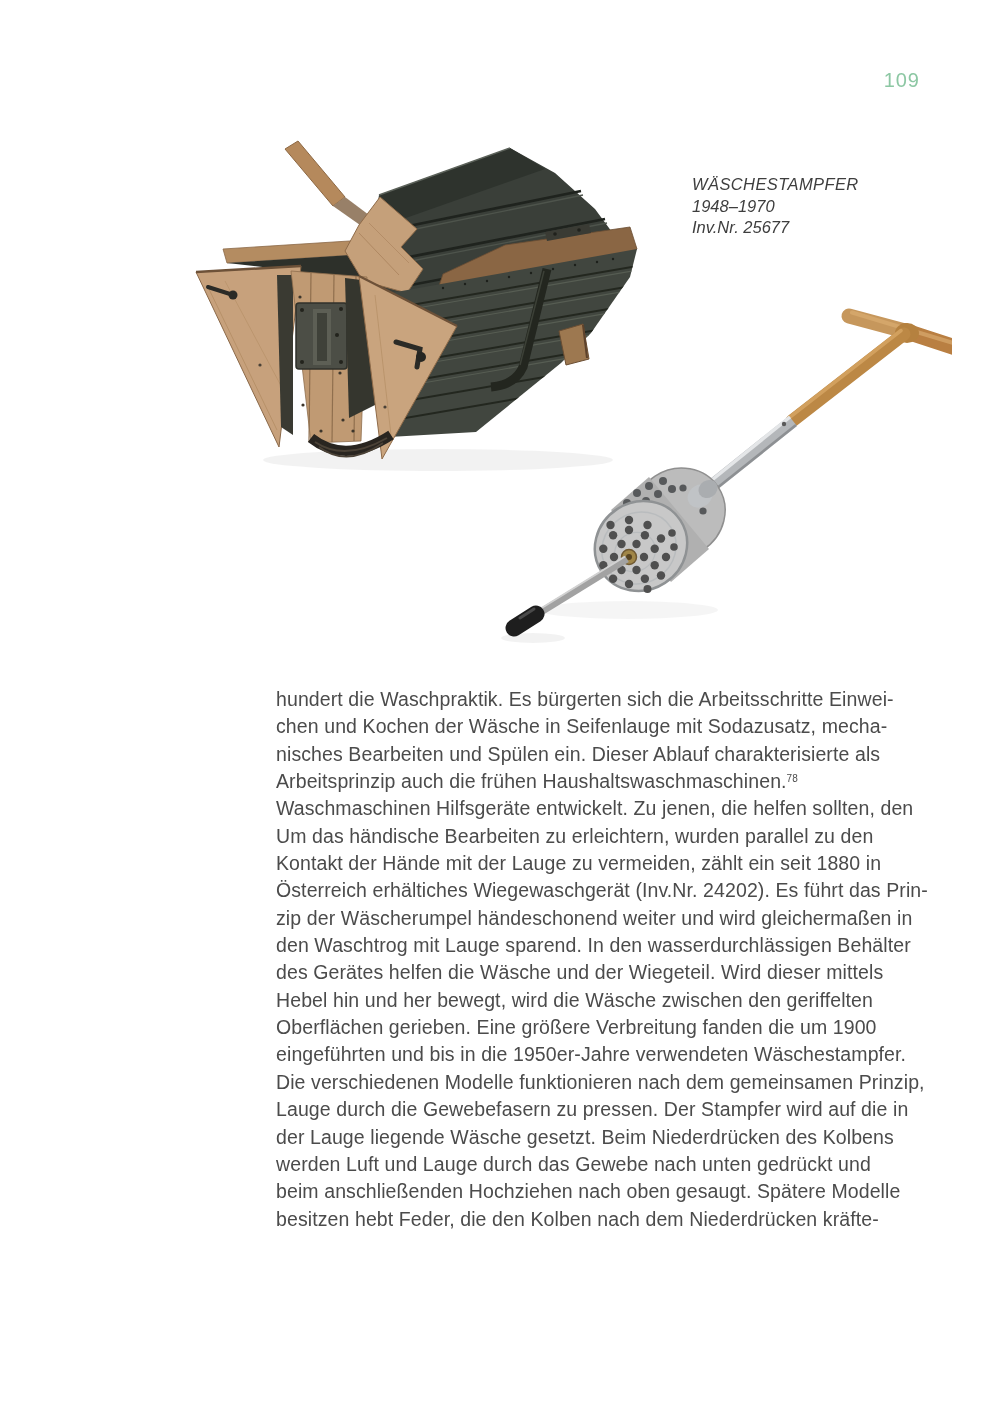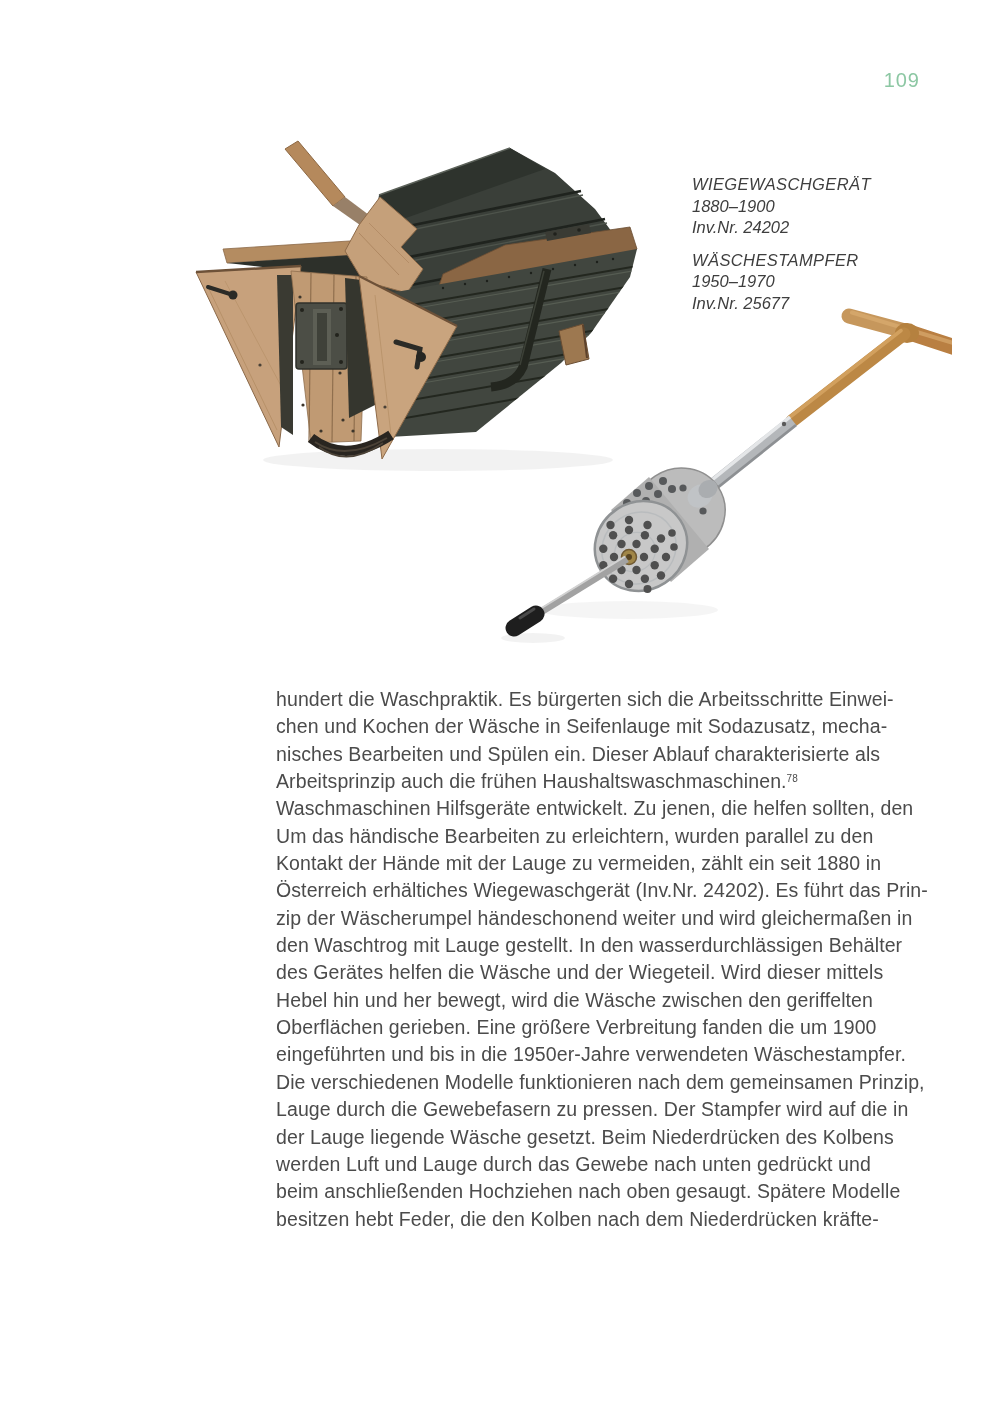--- a/index.html
+++ b/index.html
@@ -189,27 +189,22 @@
 
     <g>
       <path d="M118,303 Q152,330 198,300" stroke="#292520" stroke-width="10" fill="none"></path>
       <path d="M122,307 Q152,327 194,303" stroke="#4b4237" stroke-width="2" fill="none"></path>
       <path d="M126,312 Q154,333 190,308" stroke="#4b4237" stroke-width="1.6" fill="none"></path>
     </g>
   </svg>
 
   <div class="captions">
     <div class="cap">
-      <div class="cap-title">WIEGEWASCHGERÄT</div>
-      <div class="cap-years">1880–1900</div>
-      <div class="cap-inv">Inv.Nr. 24202</div>
-    </div>
-    <div class="cap">
       <div class="cap-title">WÄSCHESTAMPFER</div>
-      <div class="cap-years">1950–1970</div>
+      <div class="cap-years">1948–1970</div>
       <div class="cap-inv">Inv.Nr. 25677</div>
     </div>
   </div>
 
   <svg class="fig fig2" viewBox="0 0 500 350" aria-hidden="true">
     <ellipse cx="150" cy="310" rx="90" ry="9" fill="#000000" opacity="0.04"></ellipse>
     <ellipse cx="55" cy="338" rx="32" ry="5" fill="#000000" opacity="0.05"></ellipse>
 
     <g>
       <line x1="371" y1="16" x2="427" y2="31" stroke="#c6975c" stroke-width="15" stroke-linecap="round"></line>
@@ -301,21 +296,21 @@
   <div class="bodytext">
       <div class="line">hundert die Waschpraktik. Es bürgerten sich die Arbeitsschritte Einwei-</div>
       <div class="line">chen und Kochen der Wäsche in Seifenlauge mit Sodazusatz, mecha-</div>
       <div class="line">nisches Bearbeiten und Spülen ein. Dieser Ablauf charakterisierte als</div>
       <div class="line">Arbeitsprinzip auch die frühen Haushaltswaschmaschinen.<sup>78</sup></div>
       <div class="line">Waschmaschinen Hilfsgeräte entwickelt. Zu jenen, die helfen sollten, den</div>
       <div class="line">Um das händische Bearbeiten zu erleichtern, wurden parallel zu den</div>
       <div class="line">Kontakt der Hände mit der Lauge zu vermeiden, zählt ein seit 1880 in</div>
       <div class="line">Österreich erhältiches Wiegewaschgerät (Inv.Nr. 24202). Es führt das Prin-</div>
       <div class="line">zip der Wäscherumpel händeschonend weiter und wird gleichermaßen in</div>
-      <div class="line">den Waschtrog mit Lauge gestellt. In den wasserdurchlässigen Behälter</div>
+      <div class="line">den Waschtrog mit Lauge sparend. In den wasserdurchlässigen Behälter</div>
       <div class="line">des Gerätes helfen die Wäsche und der Wiegeteil. Wird dieser mittels</div>
       <div class="line">Hebel hin und her bewegt, wird die Wäsche zwischen den geriffelten</div>
       <div class="line">Oberflächen gerieben. Eine größere Verbreitung fanden die um 1900</div>
       <div class="line">eingeführten und bis in die 1950er-Jahre verwendeten Wäschestampfer.</div>
       <div class="line">Die verschiedenen Modelle funktionieren nach dem gemeinsamen Prinzip,</div>
       <div class="line">Lauge durch die Gewebefasern zu pressen. Der Stampfer wird auf die in</div>
       <div class="line">der Lauge liegende Wäsche gesetzt. Beim Niederdrücken des Kolbens</div>
       <div class="line">werden Luft und Lauge durch das Gewebe nach unten gedrückt und</div>
       <div class="line">beim anschließenden Hochziehen nach oben gesaugt. Spätere Modelle</div>
       <div class="line">besitzen hebt Feder, die den Kolben nach dem Niederdrücken kräfte-</div>

